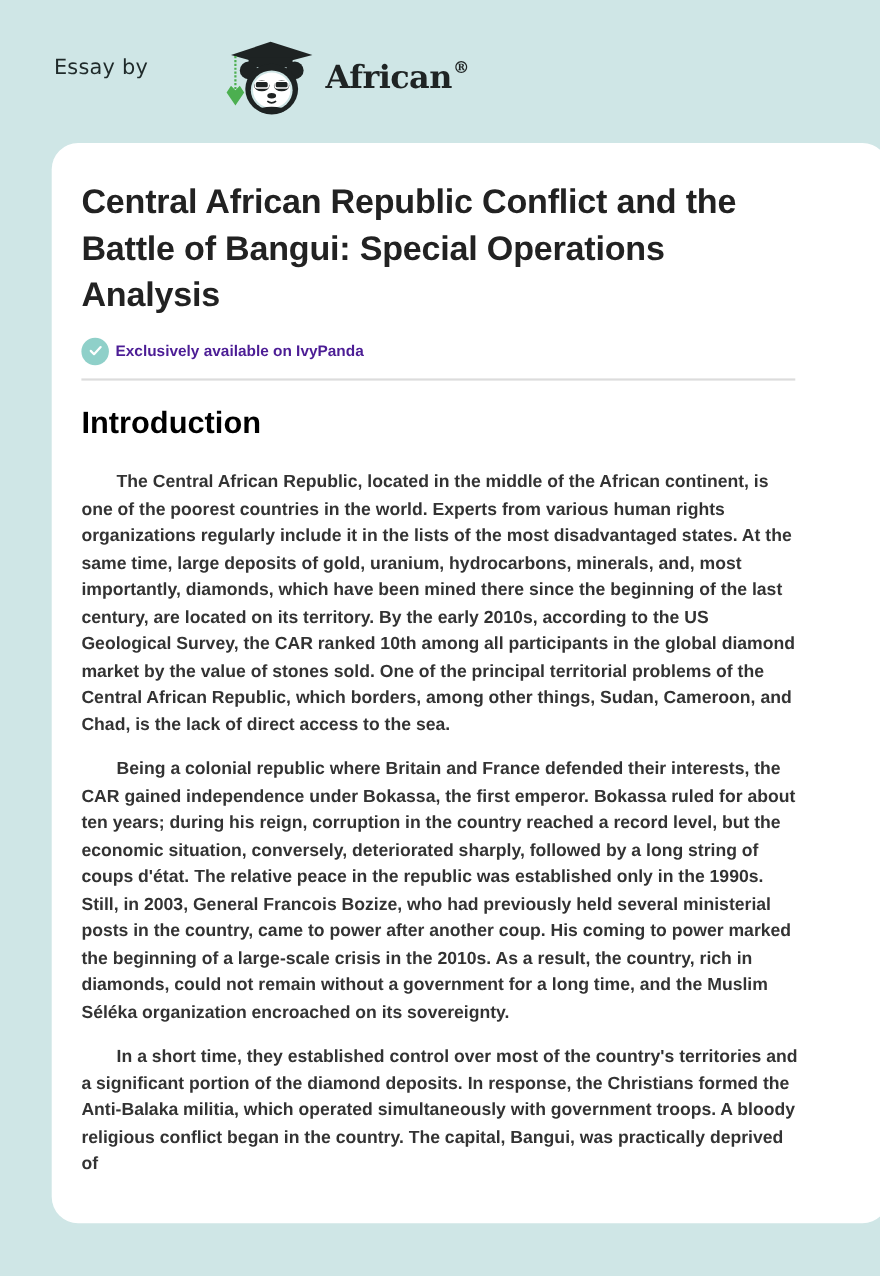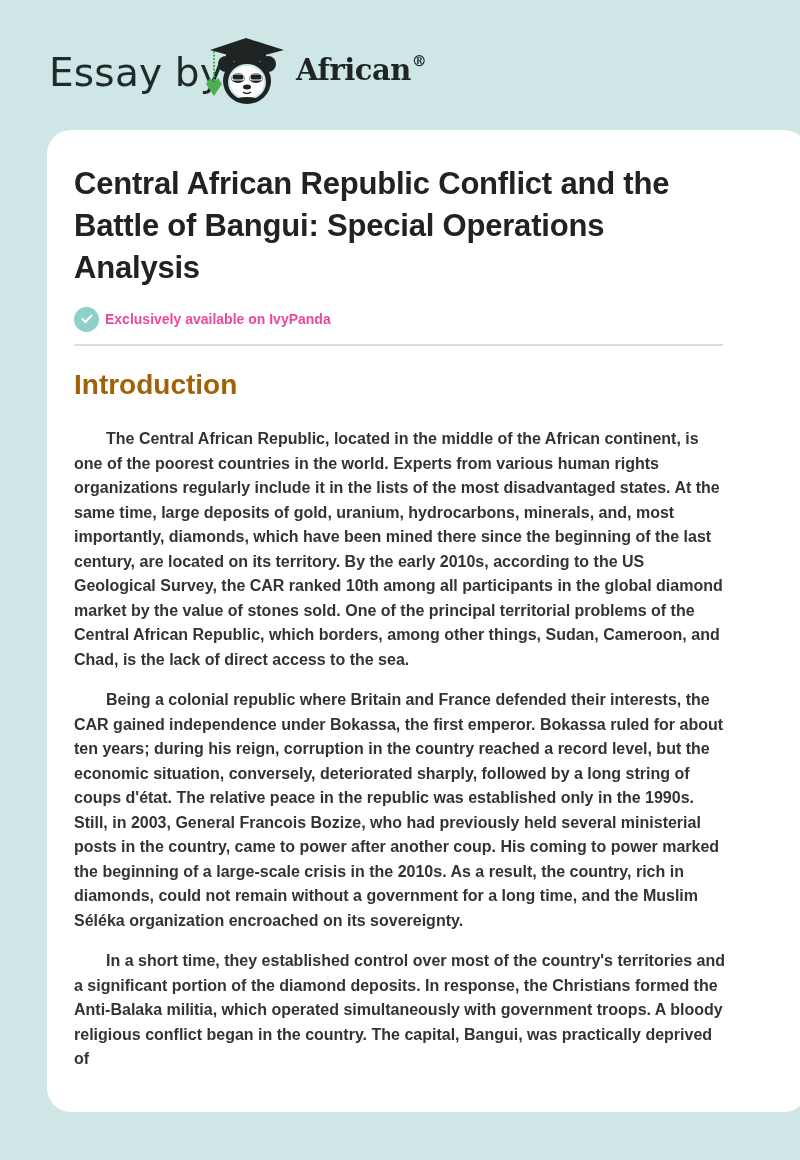--- a/index.html
+++ b/index.html
@@ -19,21 +19,21 @@
     left: 0;
     top: 0;
     width: 800px;
     height: 130px;
   }
   .essay-by {
     position: absolute;
     left: 49px;
     top: 50px;
     font-family: "DejaVu Sans", sans-serif;
-    font-size: 39px;
+    font-size: 19px;
     color: #1f2a2a;
     letter-spacing: 0.2px;
   }
   .logo-icon {
     position: absolute;
     left: 200px;
     top: 34px;
     width: 92px;
     height: 74px;
   }
@@ -88,38 +88,38 @@
     border-radius: 50%;
     background: #8fd0c9;
     display: flex;
     align-items: center;
     justify-content: center;
     margin-right: 6px;
   }
   .exclusive-text {
     font-size: 14px;
     font-weight: bold;
-    color: #ec4899;
+    color: #4c1d95;
   }
   .divider {
     position: absolute;
     left: 27px;
     top: 214px;
     width: 649px;
     height: 2px;
     background: #dcdcdc;
   }
   .section-heading {
     position: absolute;
     left: 27px;
     top: 237px;
     margin: 0;
     font-size: 28px;
     font-weight: bold;
-    color: #a16207;
+    color: #000000;
     line-height: 36px;
   }
   .body {
     position: absolute;
     left: 27px;
     top: 297px;
     width: 652px;
   }
   .body p {
     margin: 0 0 16px 0;

